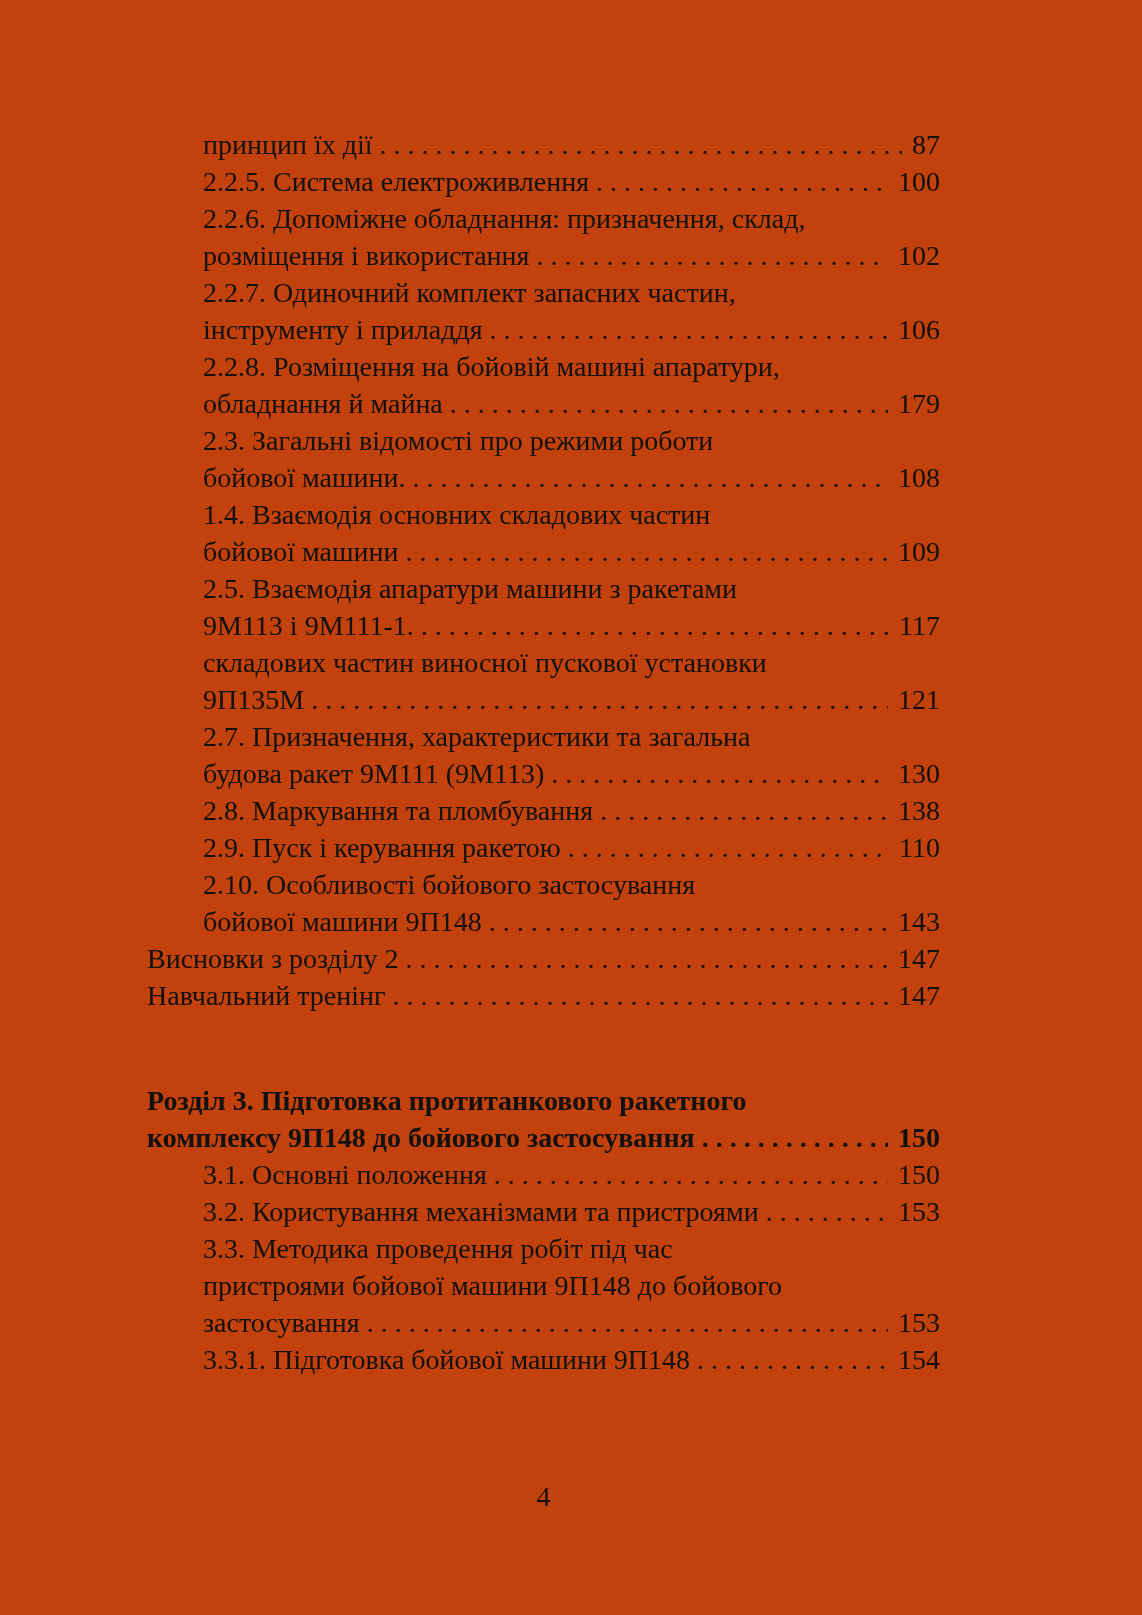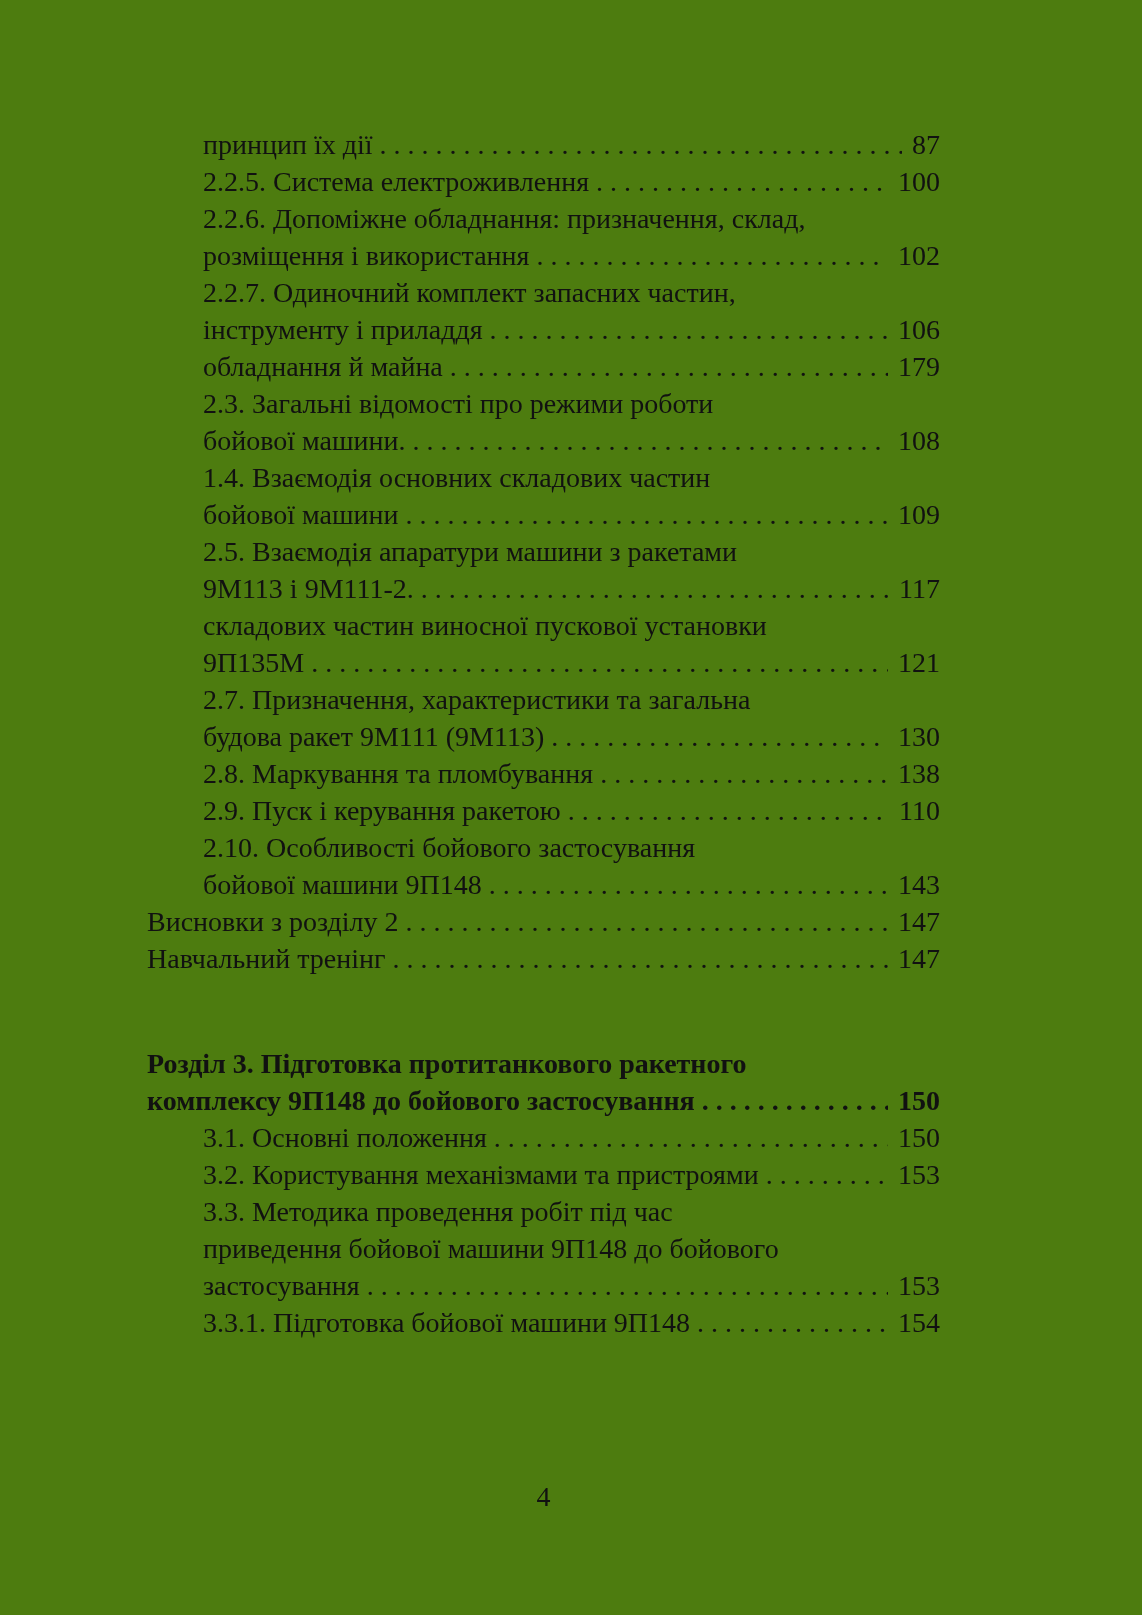--- a/index.html
+++ b/index.html
@@ -8,21 +8,21 @@
     width: 1142px;
     height: 1615px;
     position: relative;
     font-family: "Liberation Serif", serif;
     color: #111111;
     overflow: hidden;
   }
   .page {
     position: absolute;
     inset: 0;
-    background: #4d7c0f;
+    background: #c2410c;
     font-family: Liberation Serif, serif;
   }
   .toc {
     position: absolute;
     left: 147px;
     top: 126px;
     width: 793px;
     font-size: 28px;
     line-height: 37px;
   }
@@ -89,20 +89,21 @@
       </div>
       <div class="entry indent-1">
         <div class="line"><span class="txt">2.2.7. Одиночний комплект запасних частин,</span></div>
         <div class="line last">
           <span class="txt">інструменту і приладдя</span>
           <span class="leader"></span>
           <span class="pg">106</span>
         </div>
       </div>
       <div class="entry indent-1">
+        <div class="line"><span class="txt">2.2.8. Розміщення на бойовій машині апаратури,</span></div>
         <div class="line last">
           <span class="txt">обладнання й майна</span>
           <span class="leader"></span>
           <span class="pg">179</span>
         </div>
       </div>
       <div class="entry indent-1">
         <div class="line"><span class="txt">2.3. Загальні відомості про режими роботи</span></div>
         <div class="line last">
           <span class="txt">бойової машини.</span>
@@ -114,21 +115,21 @@
         <div class="line"><span class="txt">1.4. Взаємодія основних складових частин</span></div>
         <div class="line last">
           <span class="txt">бойової машини</span>
           <span class="leader"></span>
           <span class="pg">109</span>
         </div>
       </div>
       <div class="entry indent-1">
         <div class="line"><span class="txt">2.5. Взаємодія апаратури машини з ракетами</span></div>
         <div class="line last">
-          <span class="txt">9М113 і 9М111-2.</span>
+          <span class="txt">9М113 і 9М111-1.</span>
           <span class="leader"></span>
           <span class="pg">117</span>
         </div>
       </div>
       <div class="entry indent-1">
         <div class="line"><span class="txt">складових частин виносної пускової установки</span></div>
         <div class="line last">
           <span class="txt">9П135М</span>
           <span class="leader"></span>
           <span class="pg">121</span>
@@ -195,21 +196,21 @@
       </div>
       <div class="entry indent-1">
         <div class="line last">
           <span class="txt">3.2. Користування механізмами та пристроями</span>
           <span class="leader"></span>
           <span class="pg">153</span>
         </div>
       </div>
       <div class="entry indent-1">
         <div class="line"><span class="txt">3.3. Методика проведення робіт під час</span></div>
-        <div class="line"><span class="txt">приведення бойової машини 9П148 до бойового</span></div>
+        <div class="line"><span class="txt">пристроями бойової машини 9П148 до бойового</span></div>
         <div class="line last">
           <span class="txt">застосування</span>
           <span class="leader"></span>
           <span class="pg">153</span>
         </div>
       </div>
       <div class="entry indent-1">
         <div class="line last">
           <span class="txt">3.3.1. Підготовка бойової машини 9П148</span>
           <span class="leader"></span>

